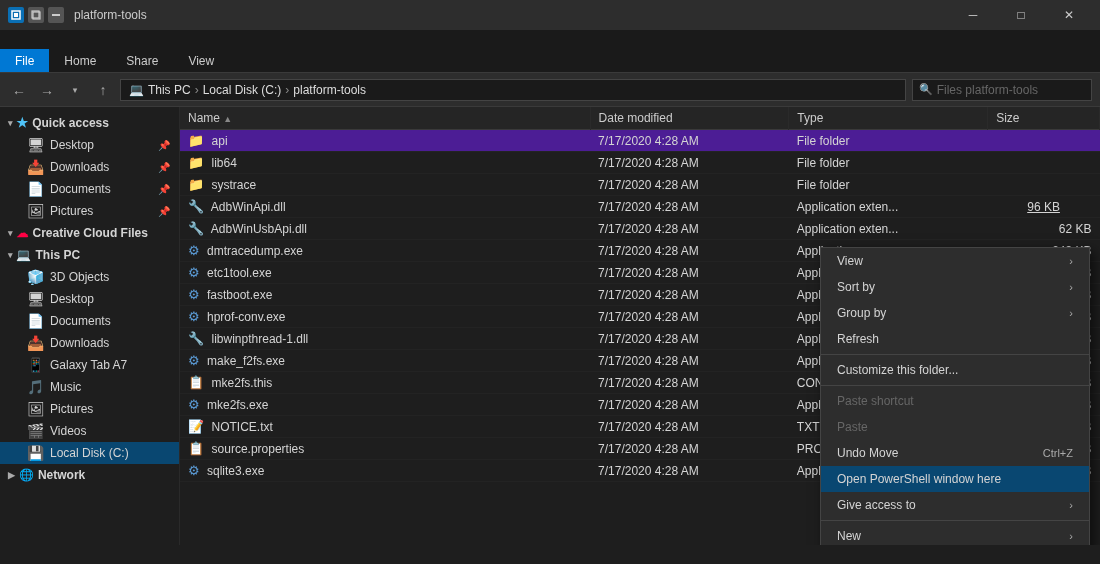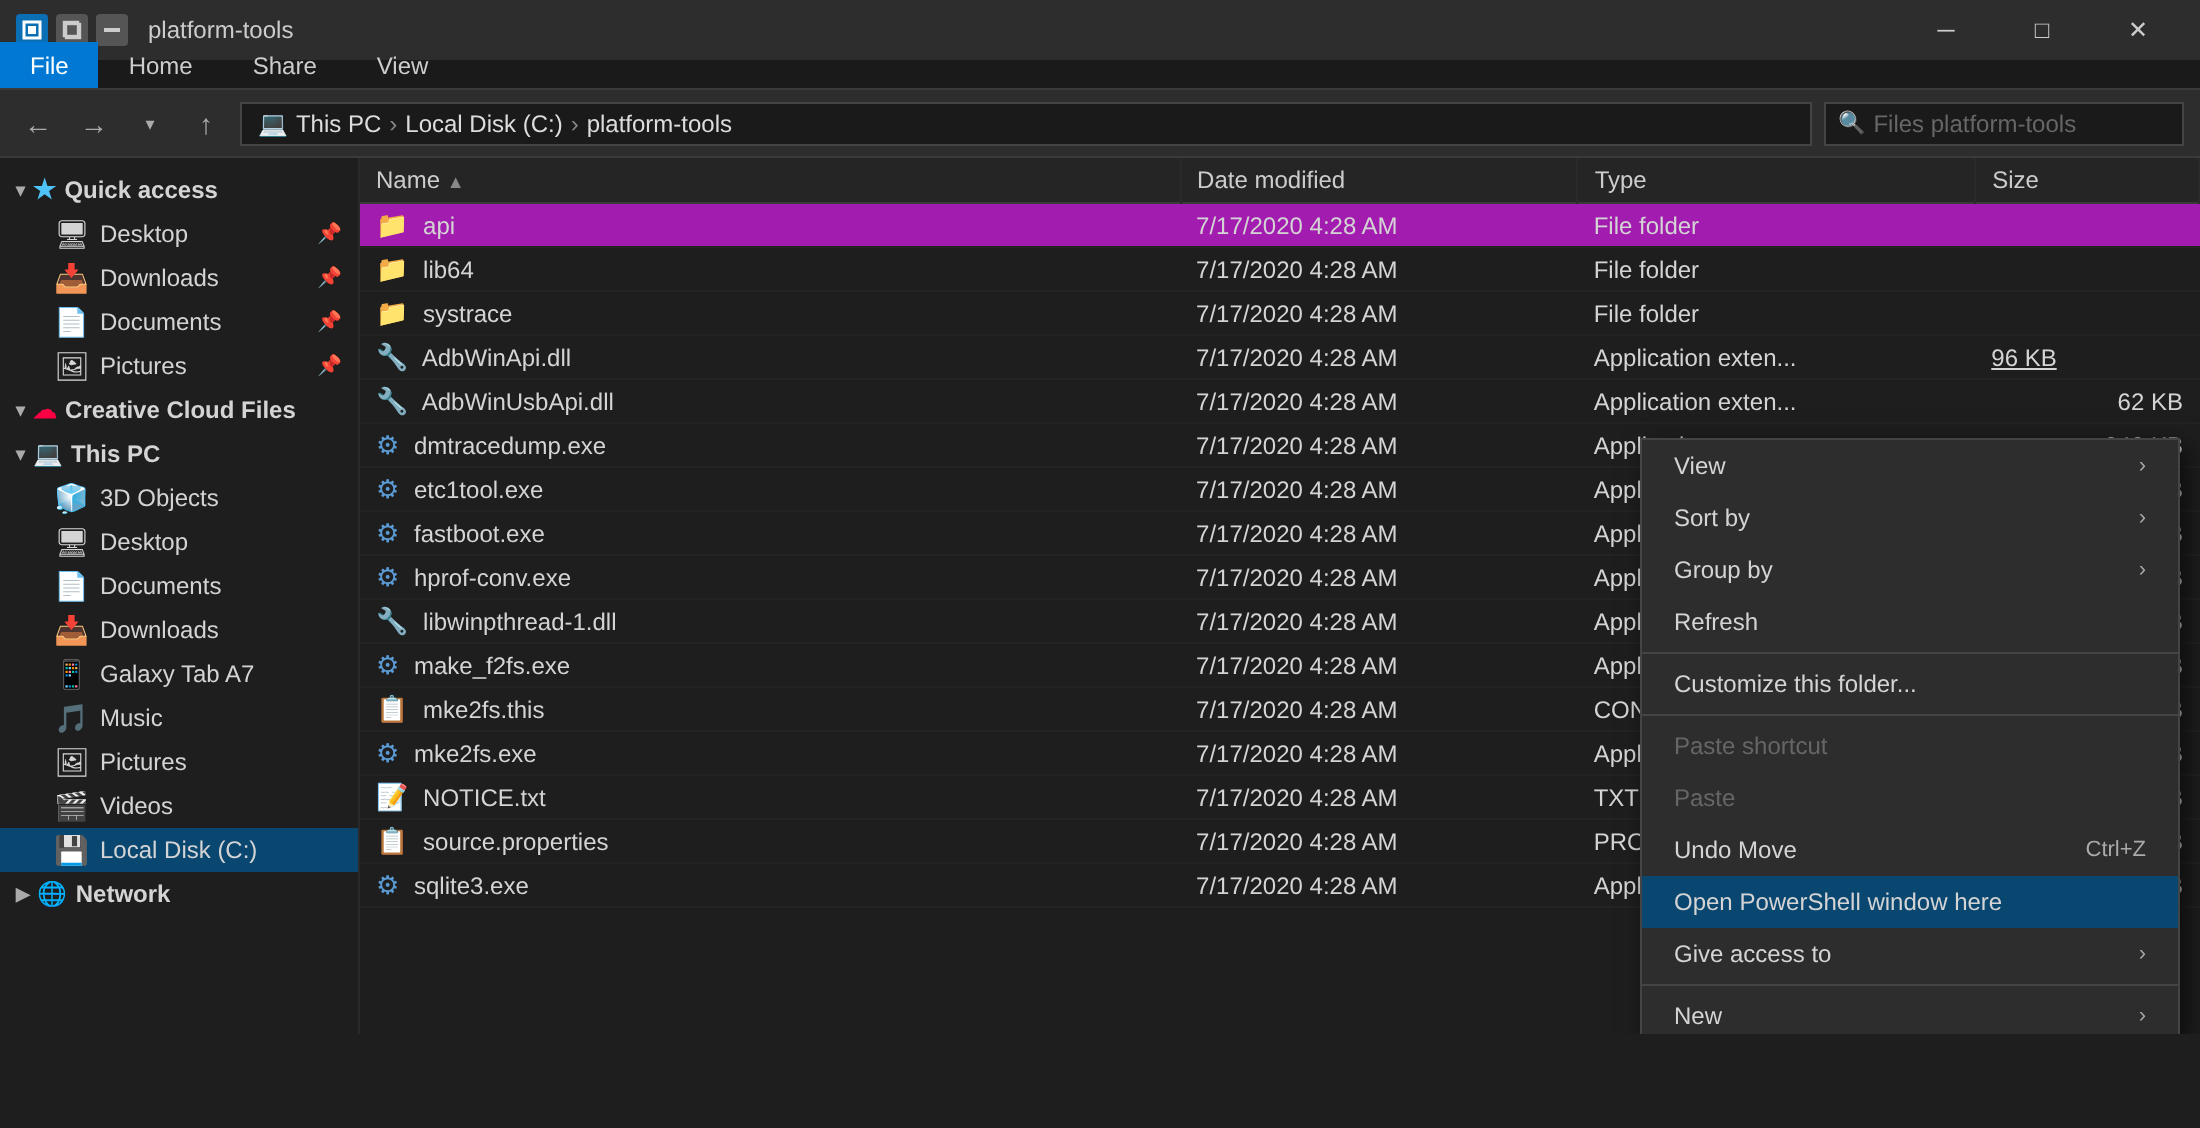--- a/index.html
+++ b/index.html
@@ -41,21 +41,21 @@
       margin-left: 4px;
     }
 
     
     .ribbon {
       background: #1a1a1a;
       border-bottom: 1px solid #3a3a3a;
     }
     .ribbon-tabs {
       display: flex;
-      height: 14px;
+      height: 42px;
       align-items: flex-end;
     }
     .ribbon-tab {
       padding: 4px 14px;
       font-size: 12px;
       cursor: pointer;
       color: #ccc;
       border: 1px solid transparent;
       border-bottom: none;
     }
@@ -165,21 +165,21 @@
       cursor: pointer;
       user-select: none;
       border-right: 1px solid #2a2a2a;
     }
     .file-table td {
       padding: 3px 8px;
       font-size: 12px;
       border-bottom: 1px solid #232323;
       white-space: nowrap;
     }
-    .file-table tr.selected td { background: #a21caf; }
+    .file-table tr.selected td { background: #4c1d95; }
     .file-icon { margin-right: 4px; font-size: 13px; }
     .folder-icon { color: #f0c040; }
     .exe-icon { color: #5b9bd5; }
     .dll-icon { color: #9b72b5; }
     .conf-icon { color: #aaa; }
     .txt-icon { color: #ddd; }
     .prop-icon { color: #aaa; }
 
     
     .context-menu {
@@ -416,21 +416,21 @@
     <td>File folder</td>
     <td style="text-align:right;"></td>
   </tr>
           <tr>
     <td>
       <span class="file-icon dll-icon">🔧</span>
       <span>AdbWinApi.dll</span>
     </td>
     <td>7/17/2020 4:28 AM</td>
     <td>Application exten...</td>
-    <td style="text-align:left;text-decoration:underline;">96 KB</td>
+    <td style="text-align:center;text-decoration:underline;">96 KB</td>
   </tr>
           <tr>
     <td>
       <span class="file-icon dll-icon">🔧</span>
       <span>AdbWinUsbApi.dll</span>
     </td>
     <td>7/17/2020 4:28 AM</td>
     <td>Application exten...</td>
     <td style="text-align:right;">62 KB</td>
   </tr>

